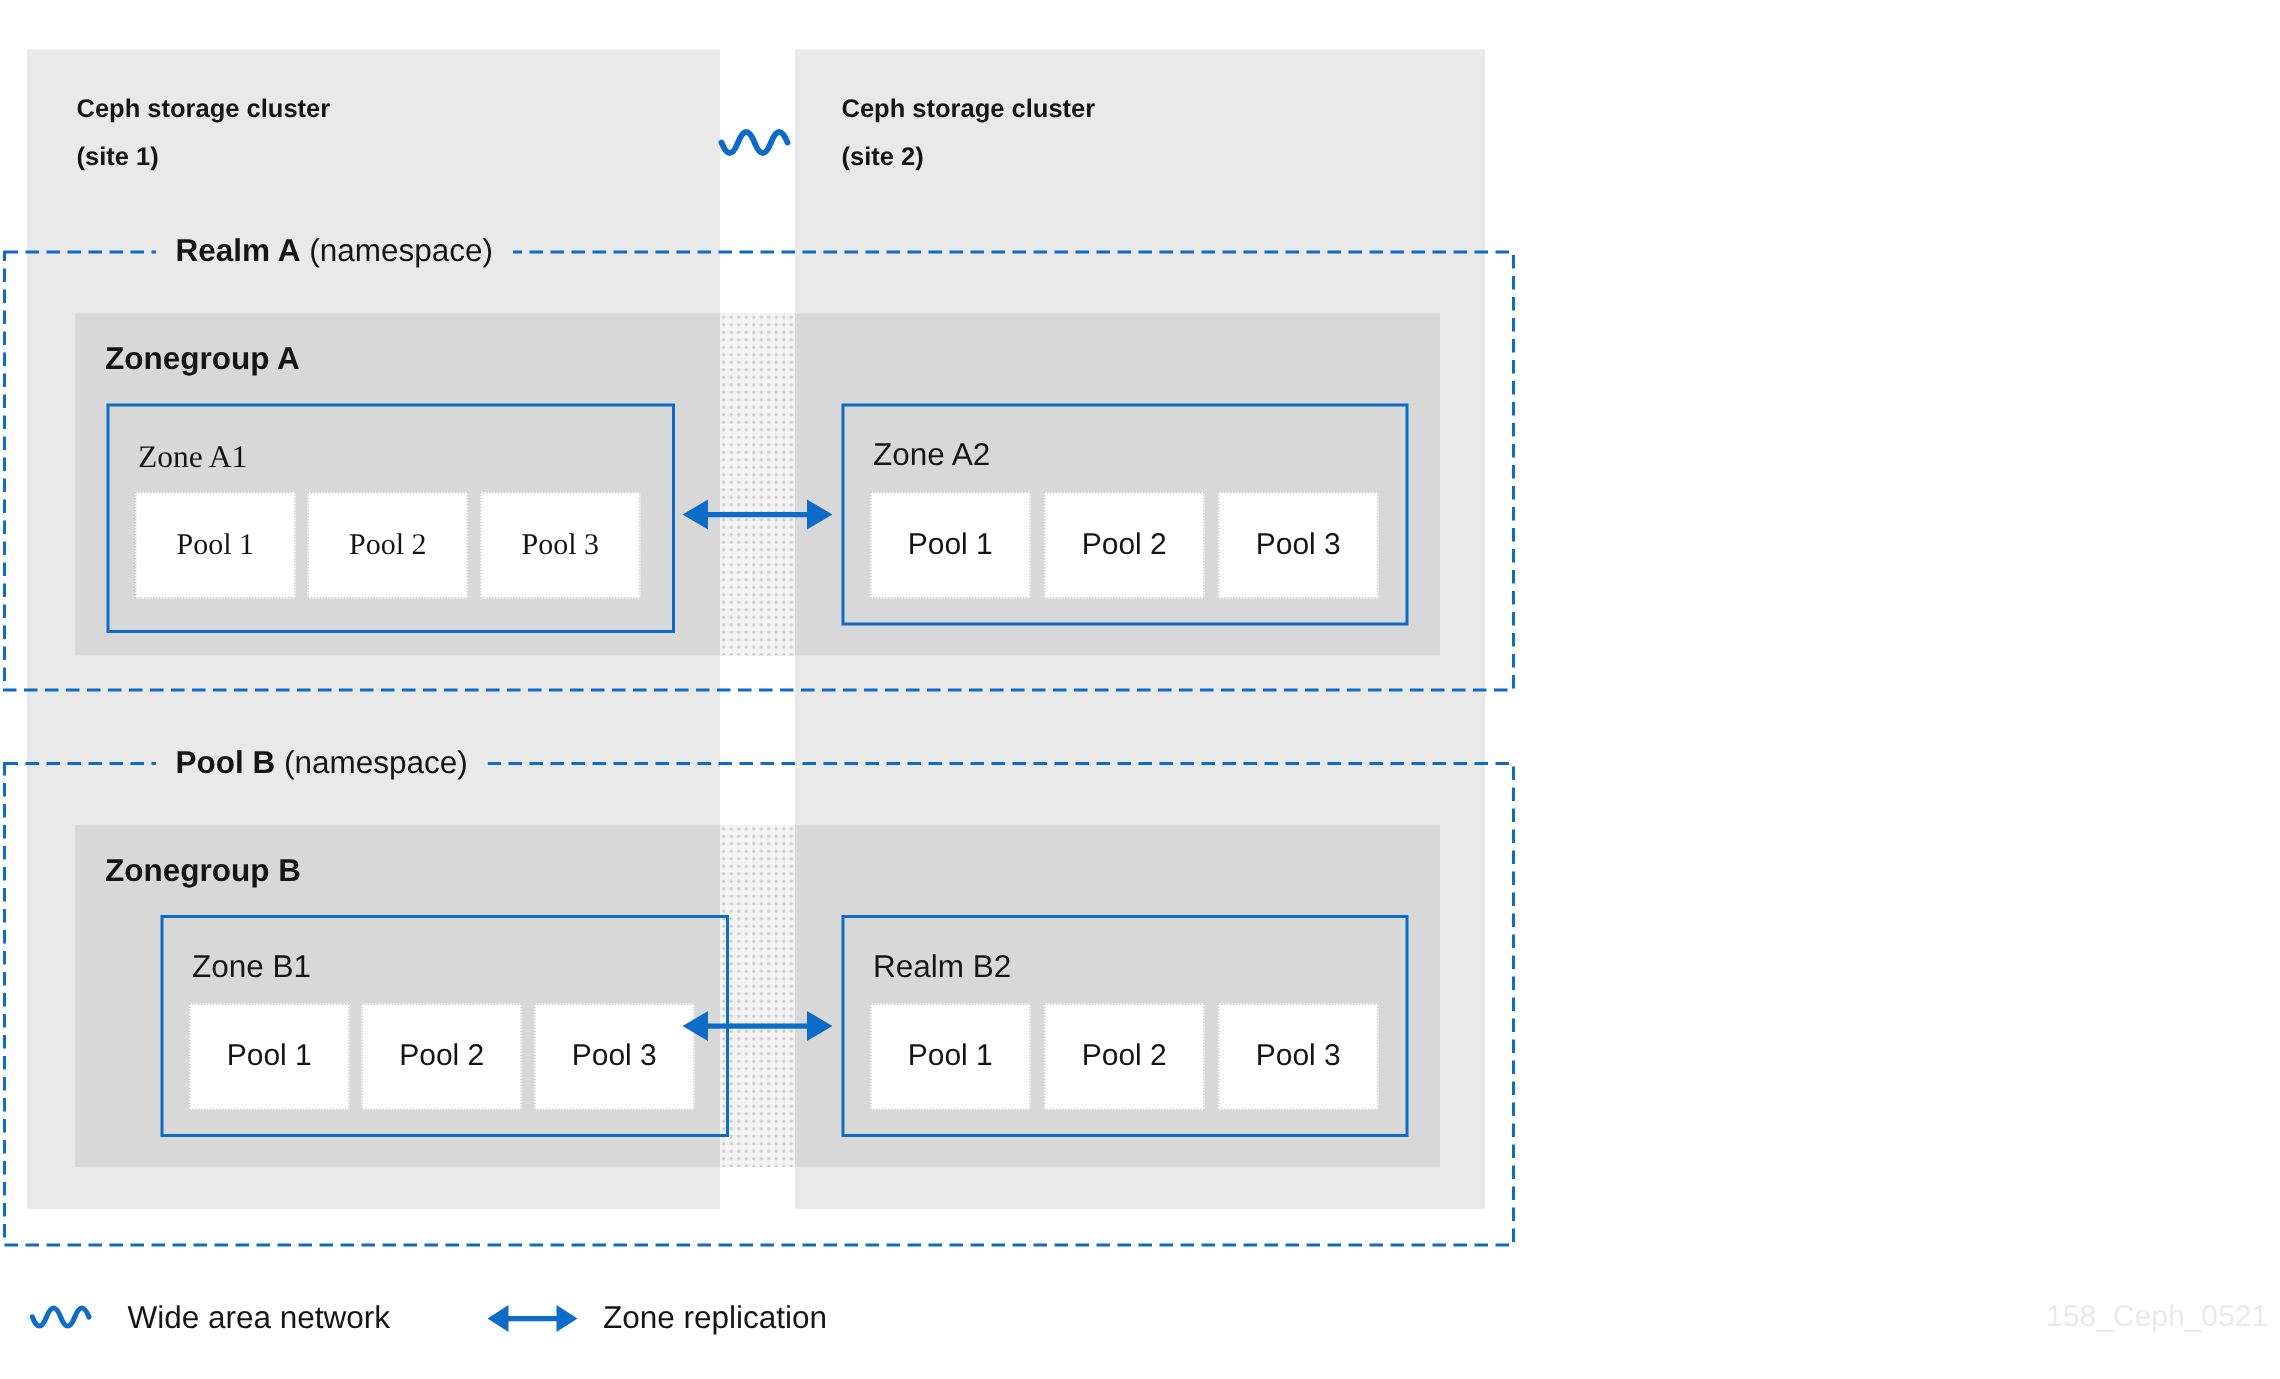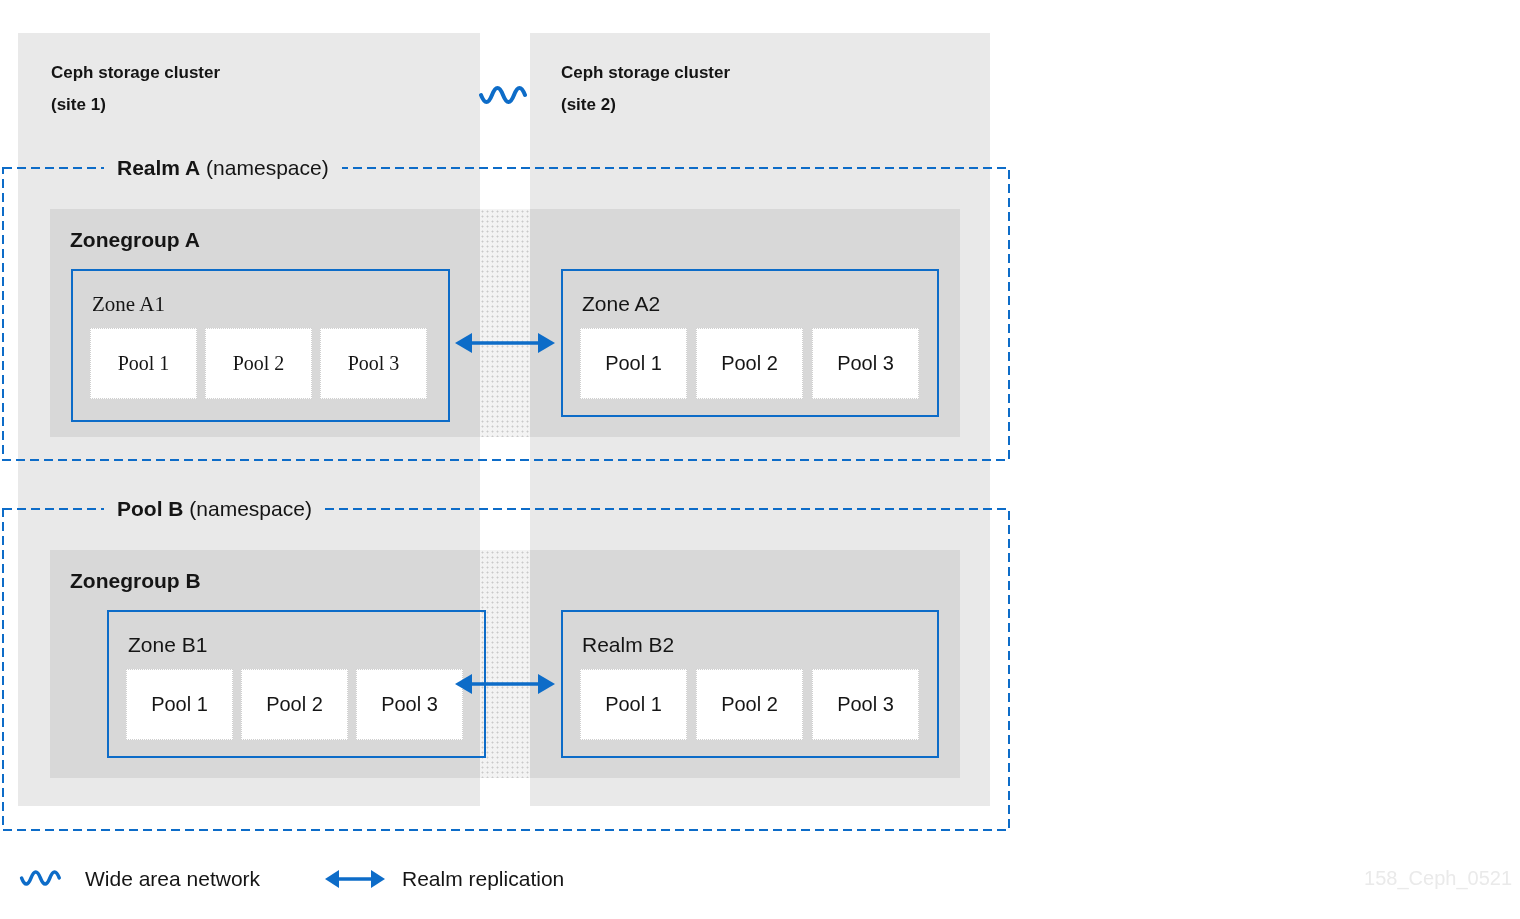--- a/index.html
+++ b/index.html
@@ -211,17 +211,17 @@
   <svg class="abs wave" style="left:19px; top:865px;" width="48" height="26" viewBox="0 0 56 28">
     <path d="M3 14 Q 8.5 28, 14 14 T 25 14 T 36 14 T 47 14"></path>
   </svg>
   <div class="abs legend-label" style="left:85px; top:866px;">Wide area network</div>
 
   <svg class="abs arrow" style="left:325px; top:868px;" width="60" height="22" viewBox="0 0 60 22">
     <line x1="11" y1="11" x2="49" y2="11"></line>
     <path d="M14 2 L0 11 L14 20 Z"></path>
     <path d="M46 2 L60 11 L46 20 Z"></path>
   </svg>
-  <div class="abs legend-label" style="left:402px; top:866px;">Realm replication</div>
+  <div class="abs legend-label" style="left:402px; top:866px;">Zone replication</div>
 
   <div class="abs watermark" style="right:8px; top:867px;">158_Ceph_0521</div>
 
 </div>
 
 </body></html>

